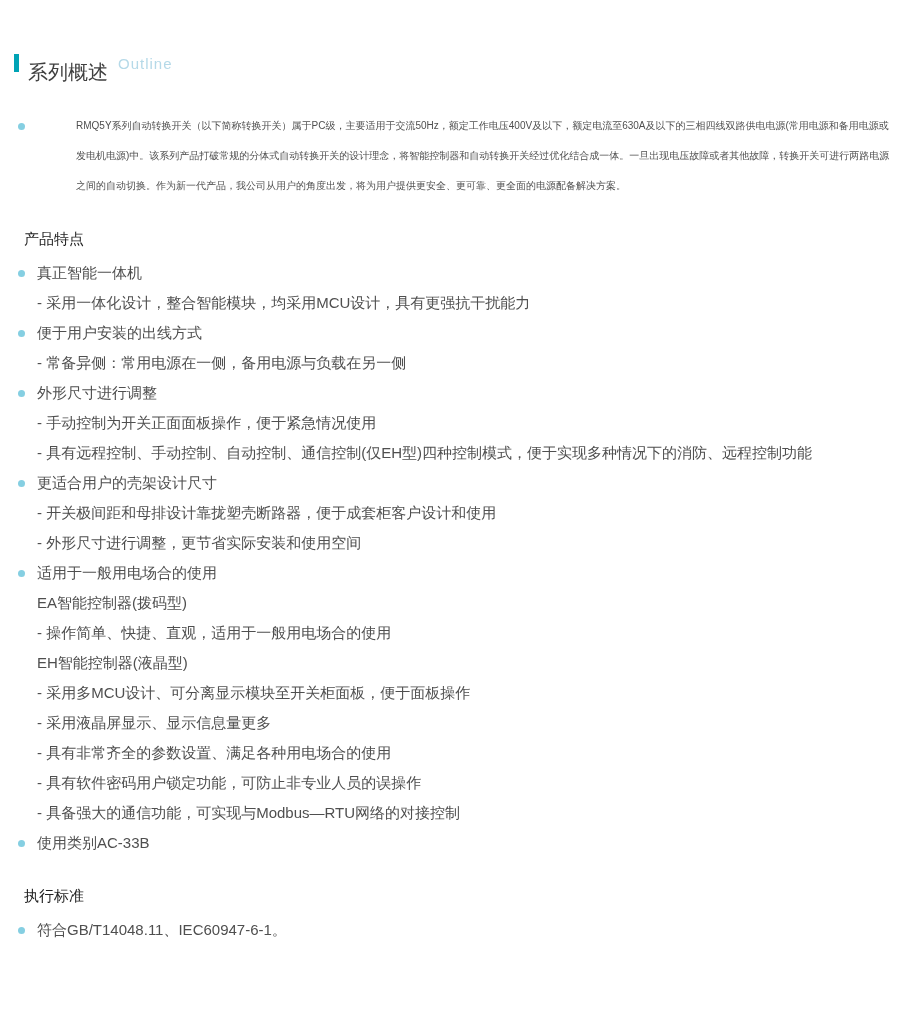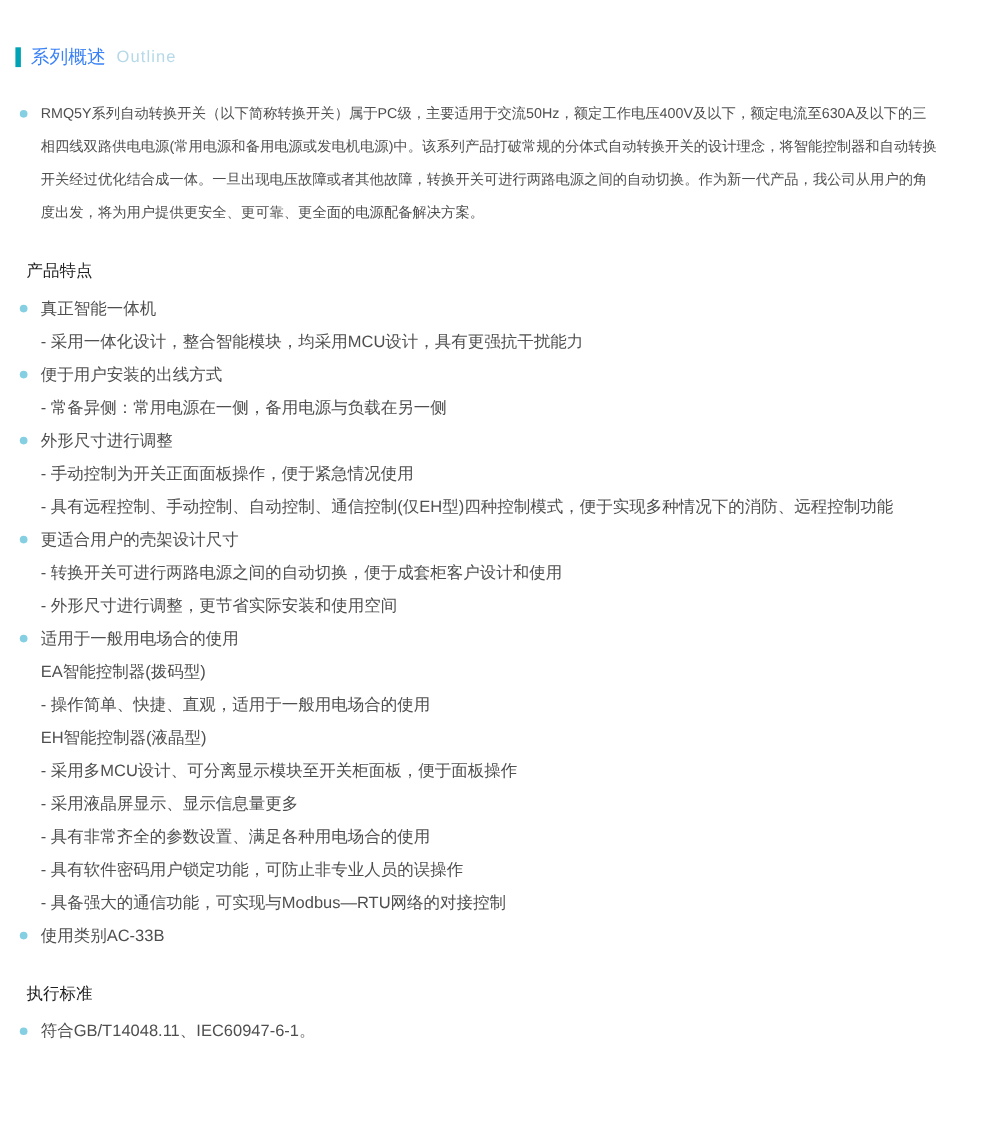--- a/index.html
+++ b/index.html
@@ -3,30 +3,30 @@
 <meta charset="utf-8">
 <style>
   * { margin:0; padding:0; box-sizing:border-box; }
   html,body { width:900px; height:1028px; background:#ffffff;
     font-family:"Liberation Sans","DejaVu Sans",sans-serif; }
   .page { width:900px; height:1028px; overflow:hidden; }
 
   
   .section-header { display:flex; align-items:center; margin:40px 0 0 14px; }
   .accent-bar { width:5px; height:18px; background:#00a3b5; flex:none; }
-  .title-zh { font-size:17px; color:#3b82f6; margin-left:9px; }
+  .title-zh { font-size:20px; color:#404040; margin-left:9px;margin-top:19px; }
   .title-en { font-size:15px; color:#b5d9e8; margin-left:10px; letter-spacing:1px; }
 
   
   .dot { width:7px; height:7px; border-radius:50%; background:#85cfe2; flex:none; }
 
   
   .intro-row { display:flex; margin:25px 0 0 18px; }
   .intro-row .dot { margin-top:12px; margin-right:12px; }
-  .intro-text { width:818px; font-size:13px; color:#4f4f4f; line-height:30px; }
+  .intro-text { width:818px; font-size:10px; color:#4f4f4f; line-height:30px;margin-left:39px; }
 
   
   .block-heading { font-size:15px; font-weight:normal; color:#1f1f1f; margin:29px 0 0 24px; }
 
   
   .item-list { margin-top:9px; }
   .list-row { display:flex; align-items:center; padding-left:18px; height:30px;
     font-size:15px; color:#4f4f4f; white-space:nowrap; }
   .list-row .dot { margin-right:12px; }
   .type-sub .dot, .type-plain .dot { visibility:hidden; }
@@ -87,21 +87,21 @@
         <span class="item-text">- 具有远程控制、手动控制、自动控制、通信控制(仅EH型)四种控制模式，便于实现多种情况下的消防、远程控制功能</span>
       </div>
 
       <div class="list-row type-bullet">
         <span class="dot"></span>
         <span class="item-text">更适合用户的壳架设计尺寸</span>
       </div>
 
       <div class="list-row type-sub">
         <span class="dot"></span>
-        <span class="item-text">- 转换开关可进行两路电源之间的自动切换，便于成套柜客户设计和使用</span>
+        <span class="item-text">- 开关极间距和母排设计靠拢塑壳断路器，便于成套柜客户设计和使用</span>
       </div>
 
       <div class="list-row type-sub">
         <span class="dot"></span>
         <span class="item-text">- 外形尺寸进行调整，更节省实际安装和使用空间</span>
       </div>
 
       <div class="list-row type-bullet">
         <span class="dot"></span>
         <span class="item-text">适用于一般用电场合的使用</span>

